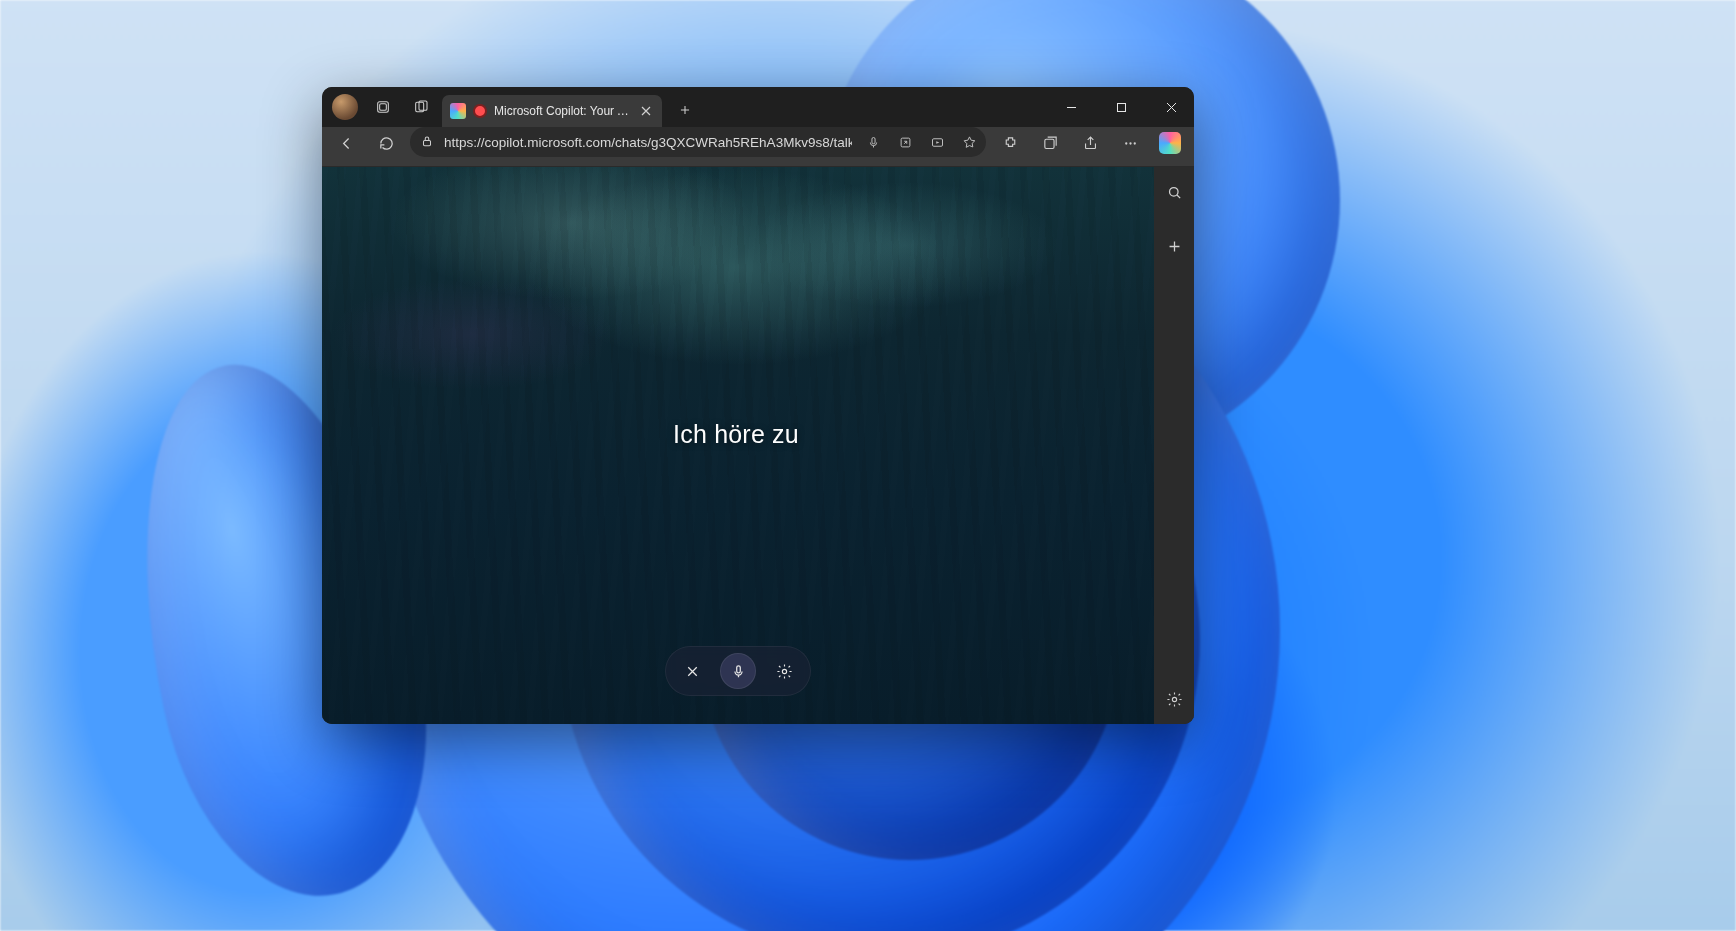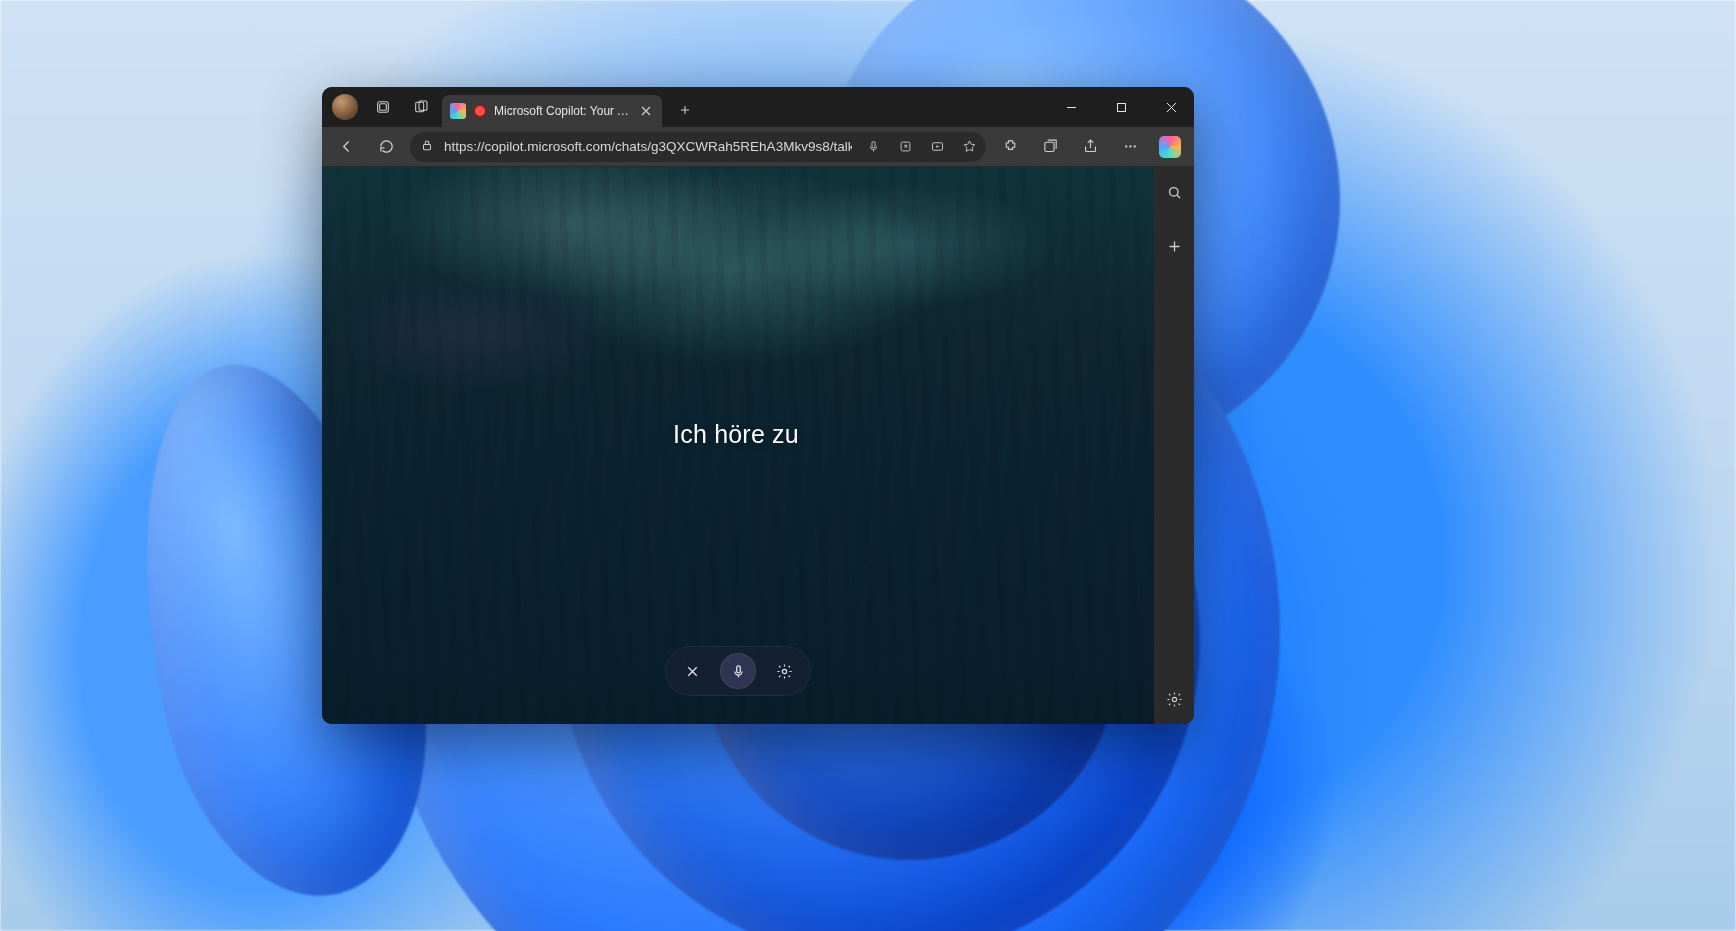--- a/index.html
+++ b/index.html
@@ -78,21 +78,21 @@
   .tab .close { width: 16px; height: 16px; display:flex; align-items:center; justify-content:center; color:#cfcfcf; }
   .newtab { width: 30px; height: 30px; display:flex; align-items:center; justify-content:center; color:#cfcfcf; margin-left: 4px; margin-top: 6px;}
   .spacer { flex: 1; }
   .winbtn { width: 46px; height: 40px; display:flex; align-items:center; justify-content:center; color:#e6e6e6; }
   .winbtn svg { width: 11px; height: 11px; }
 
   
   .toolbar {
     height: 40px;
     background: #3a3a3a;
-    display: flex; align-items: center;
+    display: flex; 
     padding: 0 8px;
     gap: 8px;
     border-bottom: 1px solid #2a2a2a;
   }
   .tbtn { width: 32px; height: 32px; display:flex; align-items:center; justify-content:center; color:#cfcfcf; border-radius:6px;}
   .tbtn svg { width: 17px; height: 17px; }
   .addr {
     flex: 1;
     height: 30px;
     background: #2b2b2b;

